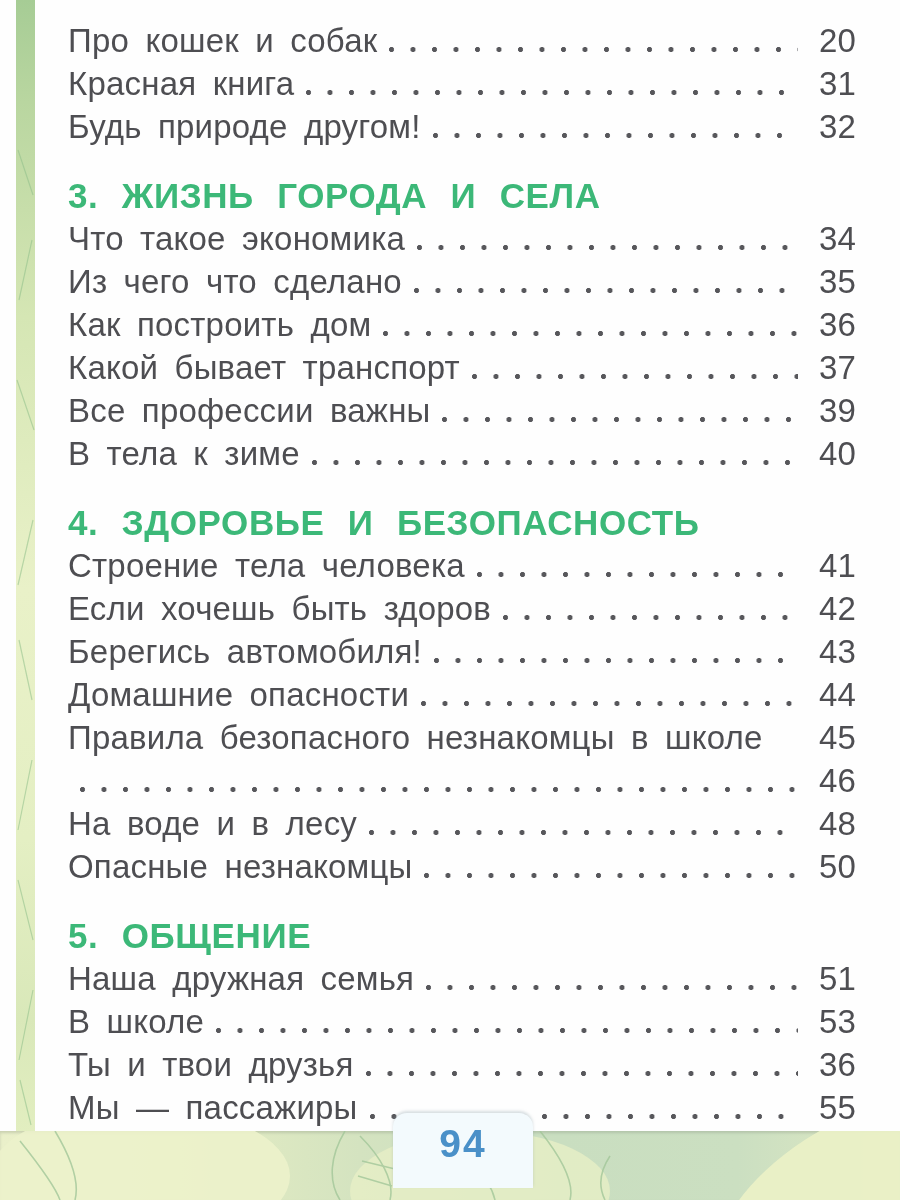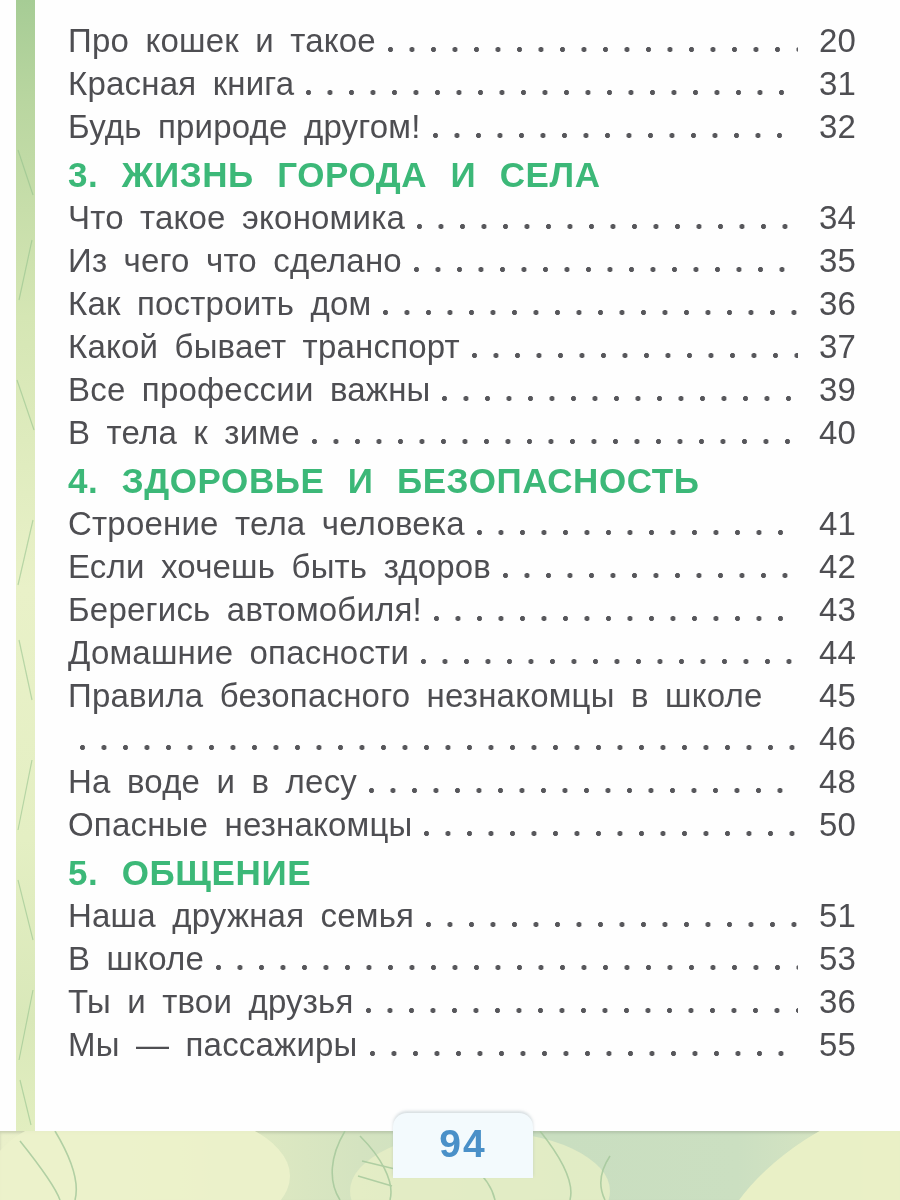--- a/index.html
+++ b/index.html
@@ -37,34 +37,34 @@
   }
   .toc-title{flex:0 0 auto;}
   .dot-leader{
     flex:1 1 auto;min-width:0;height:5px;margin:0 14px 0 12px;
     background-image:radial-gradient(circle at 2.5px 2.5px, var(--dot) 2.2px, rgba(0,0,0,0) 2.9px);
     background-size:21.5px 5px;background-repeat:repeat-x;background-position:left bottom;
   }
   .dot-leader.no-dots{background:none;margin:0 6px;}
   .toc-page{flex:0 0 auto;min-width:44px;text-align:right;}
   .heading-row{
-    height:43px;line-height:43px;margin-top:5px;
+    height:43px;line-height:43px;margin-top:26px;
     font-size:35px;font-weight:bold;color:var(--green);
     word-spacing:13px;letter-spacing:0.6px;white-space:nowrap;
   }
   
   .bottom-band{
     position:absolute;left:0;top:1131px;width:900px;height:69px;
     background:linear-gradient(90deg,#eaf0ca 0%,#e5edc3 20%,#d4e3c0 40%,#c9dec0 62%,#cbdfc1 82%,#d8e5c2 94%,#e4ecc8 100%);
     box-shadow:inset 0 2px 3px rgba(120,130,110,0.28);
   }
   .bottom-band svg{display:block;width:900px;height:69px;}
   
   .page-tab{
-    position:absolute;left:393px;top:1113px;width:140px;height:65px;
+    position:absolute;left:393px;top:1113px;width:140px;height:75px;
     background:var(--tab-bg);
     border-radius:14px 14px 0 0;
     box-shadow:0 -2px 3px rgba(140,160,170,0.35);
   }
   .page-number{
     display:block;margin-top:9px;text-align:center;
     font-size:39px;font-weight:bold;letter-spacing:2px;
     color:var(--blue);
   }
 </style>
@@ -84,21 +84,21 @@
         <path d="M16,760 L2,830"></path>
         <path d="M2,880 L17,940"></path>
         <path d="M17,990 L3,1060"></path>
         <path d="M4,1080 L15,1125"></path>
       </g>
     </svg>
   </div>
 
   <div class="toc">
       <div class="toc-row">
-        <span class="toc-title">Про кошек и такое</span>
+        <span class="toc-title">Про кошек и собак</span>
         <span class="dot-leader"></span>
         <span class="toc-page">20</span>
       </div>
       <div class="toc-row">
         <span class="toc-title">Красная книга</span>
         <span class="dot-leader"></span>
         <span class="toc-page">31</span>
       </div>
       <div class="toc-row">
         <span class="toc-title">Будь природе другом!</span>

